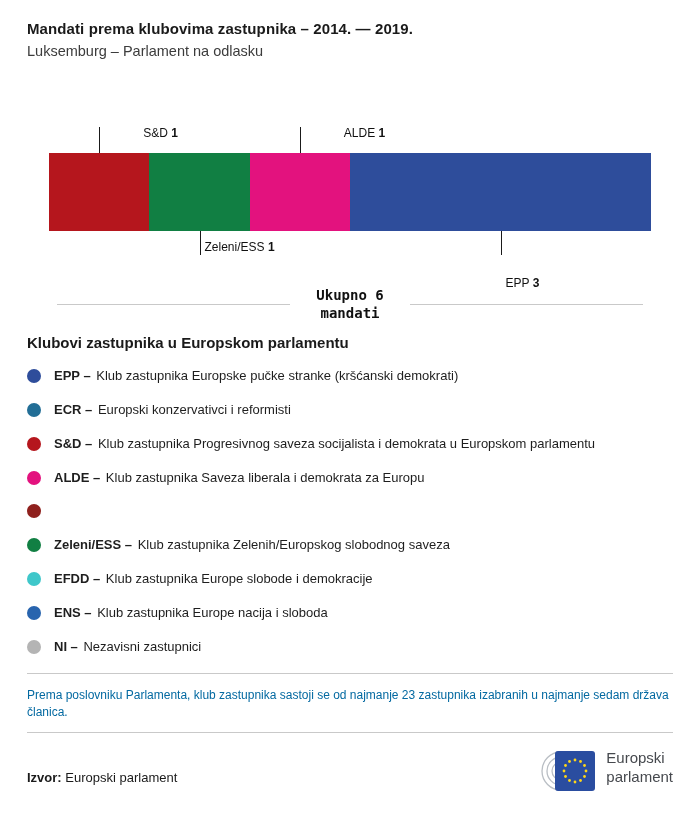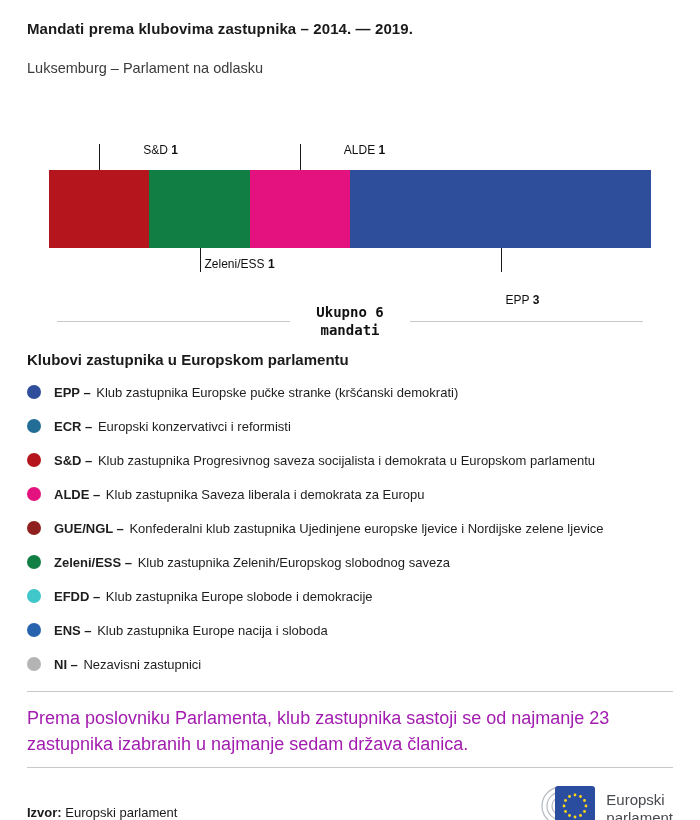--- a/index.html
+++ b/index.html
@@ -6,21 +6,21 @@
   html,body { background:#ffffff; }
   body {
     width:700px; height:820px;
     font-family:"Liberation Sans", sans-serif;
     color:#1a1a1a;
     overflow:hidden;
   }
   .page { padding:20px 27px 0; position:relative; height:100%; }
 
   h1 { font-size:15px; font-weight:700; letter-spacing:.1px; }
-  h2 { font-size:14.5px; font-weight:400; color:#3c3c3c; margin-top:23px; }
+  h2 { font-size:14.5px; font-weight:400; color:#3c3c3c; margin-top:6px; }
 
   .chart-area { position:relative; margin:94px 22px 0; }
   .bar { display:flex; height:78px; width:100%; }
   .segment { height:100%; }
   .tick { position:absolute; width:1px; background:#1a1a1a; }
   .tick.above { top:-26px; height:26px; }
   .tick.below { top:100%; height:24px; }
   .seg-label { position:absolute; font-size:12px; padding-left:5px; white-space:nowrap; color:#111; }
   .seg-label.above { top:-27px;padding-left:44px; }
   .seg-label.below { top:calc(100% + 9px); }
@@ -29,34 +29,34 @@
   .total-row { display:flex; align-items:center; margin:56px 30px 0; gap:26px; }
   .rule { flex:1; height:1px; background:#c9c9c9; }
   .total-text {
     font-family:"DejaVu Sans Mono", monospace;
     font-weight:700; font-size:14px; text-align:center; line-height:1.25; color:#111;
   }
 
   h3 { font-size:15px; font-weight:700; margin-top:12px; }
 
   .legend { list-style:none; margin-top:17px; }
-  .legend li { display:flex; align-items:flex-start; gap:13px; margin-bottom:19px; font-size:13px; color:#1e1e1e; }
+  .legend li { display:flex; align-items:flex-end; gap:13px; margin-bottom:19px; font-size:13px; color:#1e1e1e; }
   .dot { width:14px; height:14px; border-radius:50%; flex:0 0 14px; }
   .legend b { font-weight:700; margin-right:2px; }
 
   .divider { height:1px; background:#c9c9c9; }
   .divider.d1 { margin-top:10px; }
   .divider.d2 { margin-top:10px; }
 
-  .footnote { font-size:18px; color:#a21caf; margin-top:13px; line-height:1.45; max-width:652px; }
+  .footnote { font-size:12px; color:#0369a1; margin-top:13px; line-height:1.45; max-width:652px; }
 
   .bottom { display:flex; justify-content:space-between; align-items:flex-end; margin-top:16px; }
   .source { font-size:13px; padding-bottom:8px; }
   .source b { font-weight:700; }
-  .logo { display:flex; align-items:flex-end; gap:9px; }
+  .logo { display:flex; align-items:flex-start; gap:9px; }
   .logo-text { font-size:15px; color:#46494e; line-height:1.25; font-weight:500; }
 </style>
 </head>
 <body>
 
 <div class="page">
 
   <h1>Mandati prema klubovima zastupnika – 2014. — 2019.</h1>
   <h2>Luksemburg – Parlament na odlasku</h2>
 
@@ -100,21 +100,20 @@
       <li>
         <span class="dot" style="background: rgb(181, 22, 29);"></span>
         <span><b>S&amp;D – </b><span>Klub zastupnika Progresivnog saveza socijalista i demokrata u Europskom parlamentu</span></span>
       </li>
       <li>
         <span class="dot" style="background: rgb(227, 18, 126);"></span>
         <span><b>ALDE – </b><span>Klub zastupnika Saveza liberala i demokrata za Europu</span></span>
       </li>
       <li>
         <span class="dot" style="background: rgb(143, 32, 29);"></span>
-        <span><b>GUE/NGL – </b><span>Konfederalni klub zastupnika Ujedinjene europske ljevice i Nordijske zelene ljevice</span></span>
       </li>
       <li>
         <span class="dot" style="background: rgb(17, 127, 67);"></span>
         <span><b>Zeleni/ESS – </b><span>Klub zastupnika Zelenih/Europskog slobodnog saveza</span></span>
       </li>
       <li>
         <span class="dot" style="background: rgb(63, 199, 202);"></span>
         <span><b>EFDD – </b><span>Klub zastupnika Europe slobode i demokracije</span></span>
       </li>
       <li>

